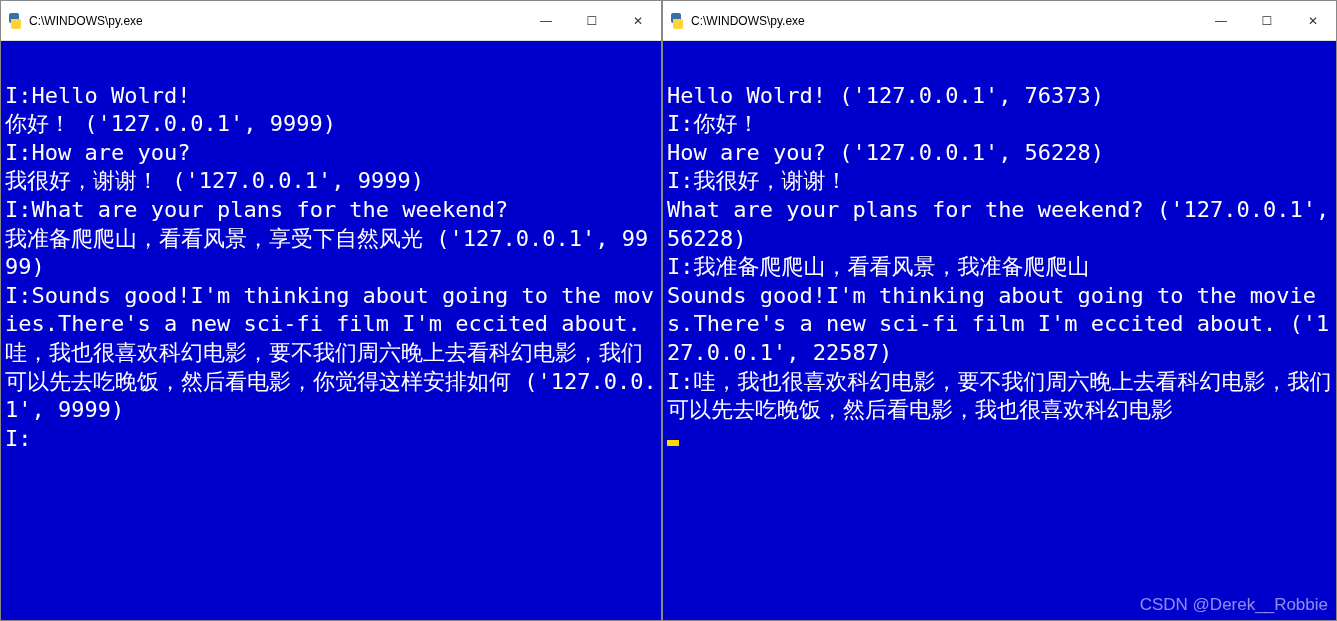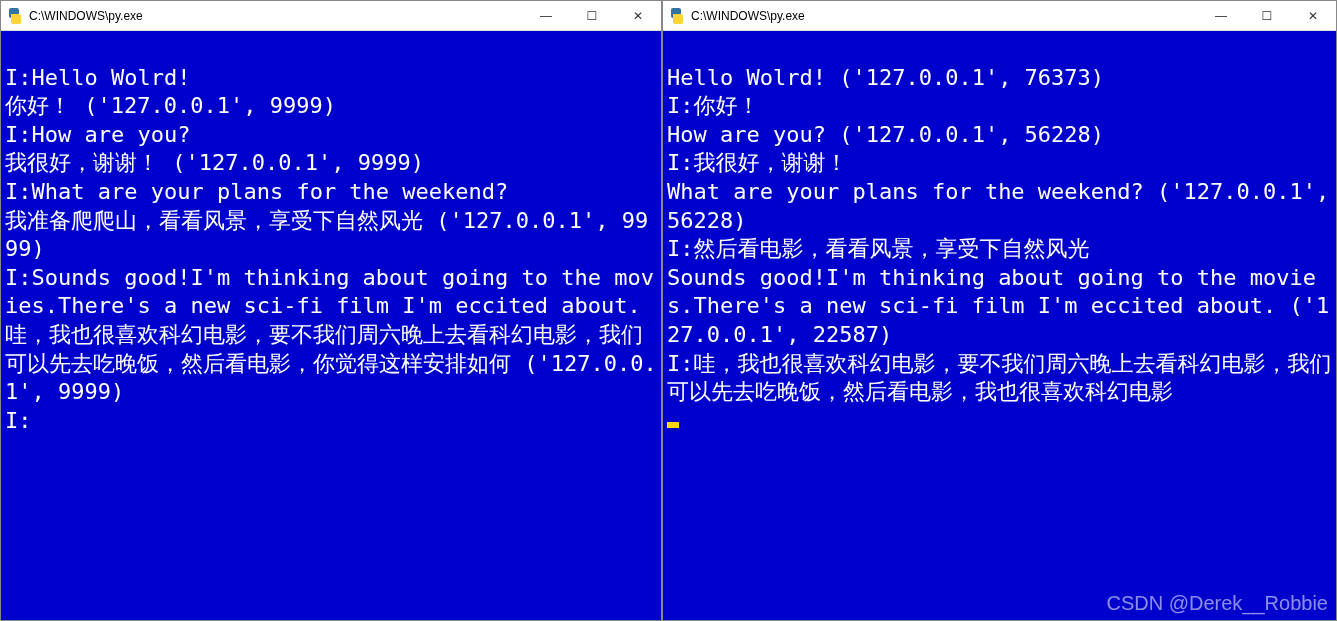--- a/index.html
+++ b/index.html
@@ -13,21 +13,21 @@
     }
     .window {
       display: flex;
       flex-direction: column;
       border: 1px solid #888;
       background: #fff;
     }
     .window-left { width: 662px; }
     .window-right { width: 675px; }
     .titlebar {
-      height: 30px;
+      height: 40px;
       display: flex;
       align-items: center;
       background: #fff;
       border-bottom: 1px solid #ddd;
       flex-shrink: 0;
     }
     .titlebar .icon-box {
       width: 28px;
       display: flex;
       align-items: center;
@@ -72,31 +72,31 @@
       color: #333;
       font-family: "Segoe UI Symbol", sans-serif;
     }
     .console {
       flex: 1;
       background: #0000CD;
       color: #fff;
       font-family: "NSimSun", "SimSun", "Consolas", monospace;
       font-size: 22px;
       line-height: 1.3;
-      padding: 4px 4px;
+      padding: 12px 4px;
       white-space: pre-wrap;
       word-break: break-all;
       overflow: hidden;
       position: relative;
     }
     .watermark {
       position: absolute;
       right: 8px;
       bottom: 4px;
-      font-size: 20px;
+      font-size: 17px;
       color: rgba(255,255,255,0.55);
       font-family: Arial, sans-serif;
     }
     .cursor-block {
       display: inline-block;
       width: 12px;
       height: 6px;
       background: #FFD700;
       vertical-align: baseline;
       margin-top: 4px;
@@ -141,19 +141,19 @@
       <div class="win-btn">☐</div>
       <div class="win-btn close">✕</div>
     </div>
   </div>
   <div class="console">
 <span>Hello Wolrd! ('127.0.0.1', 76373)</span>
 <span>I:你好！</span>
 <span>How are you? ('127.0.0.1', 56228)</span>
 <span>I:我很好，谢谢！</span>
 <span>What are your plans for the weekend? ('127.0.0.1', 56228)</span>
-<span>I:然后看电影，看看风景，享受下自然风光</span>
+<span>I:我准备爬爬山，看看风景，我准备爬爬山</span>
 <span>Sounds good!I'm thinking about going to the movies.There's a new sci-fi film I'm eccited about. ('127.0.0.1', 22587)</span>
 <span>I:哇，我也很喜欢科幻电影，要不我们周六晚上去看科幻电影，我们可以先去吃晚饭，然后看电影，我也很喜欢科幻电影</span>
 <span class="cursor-block"></span>
     <div class="watermark">CSDN @Derek__Robbie</div>
   </div>
 </div>
 
 </body></html>

